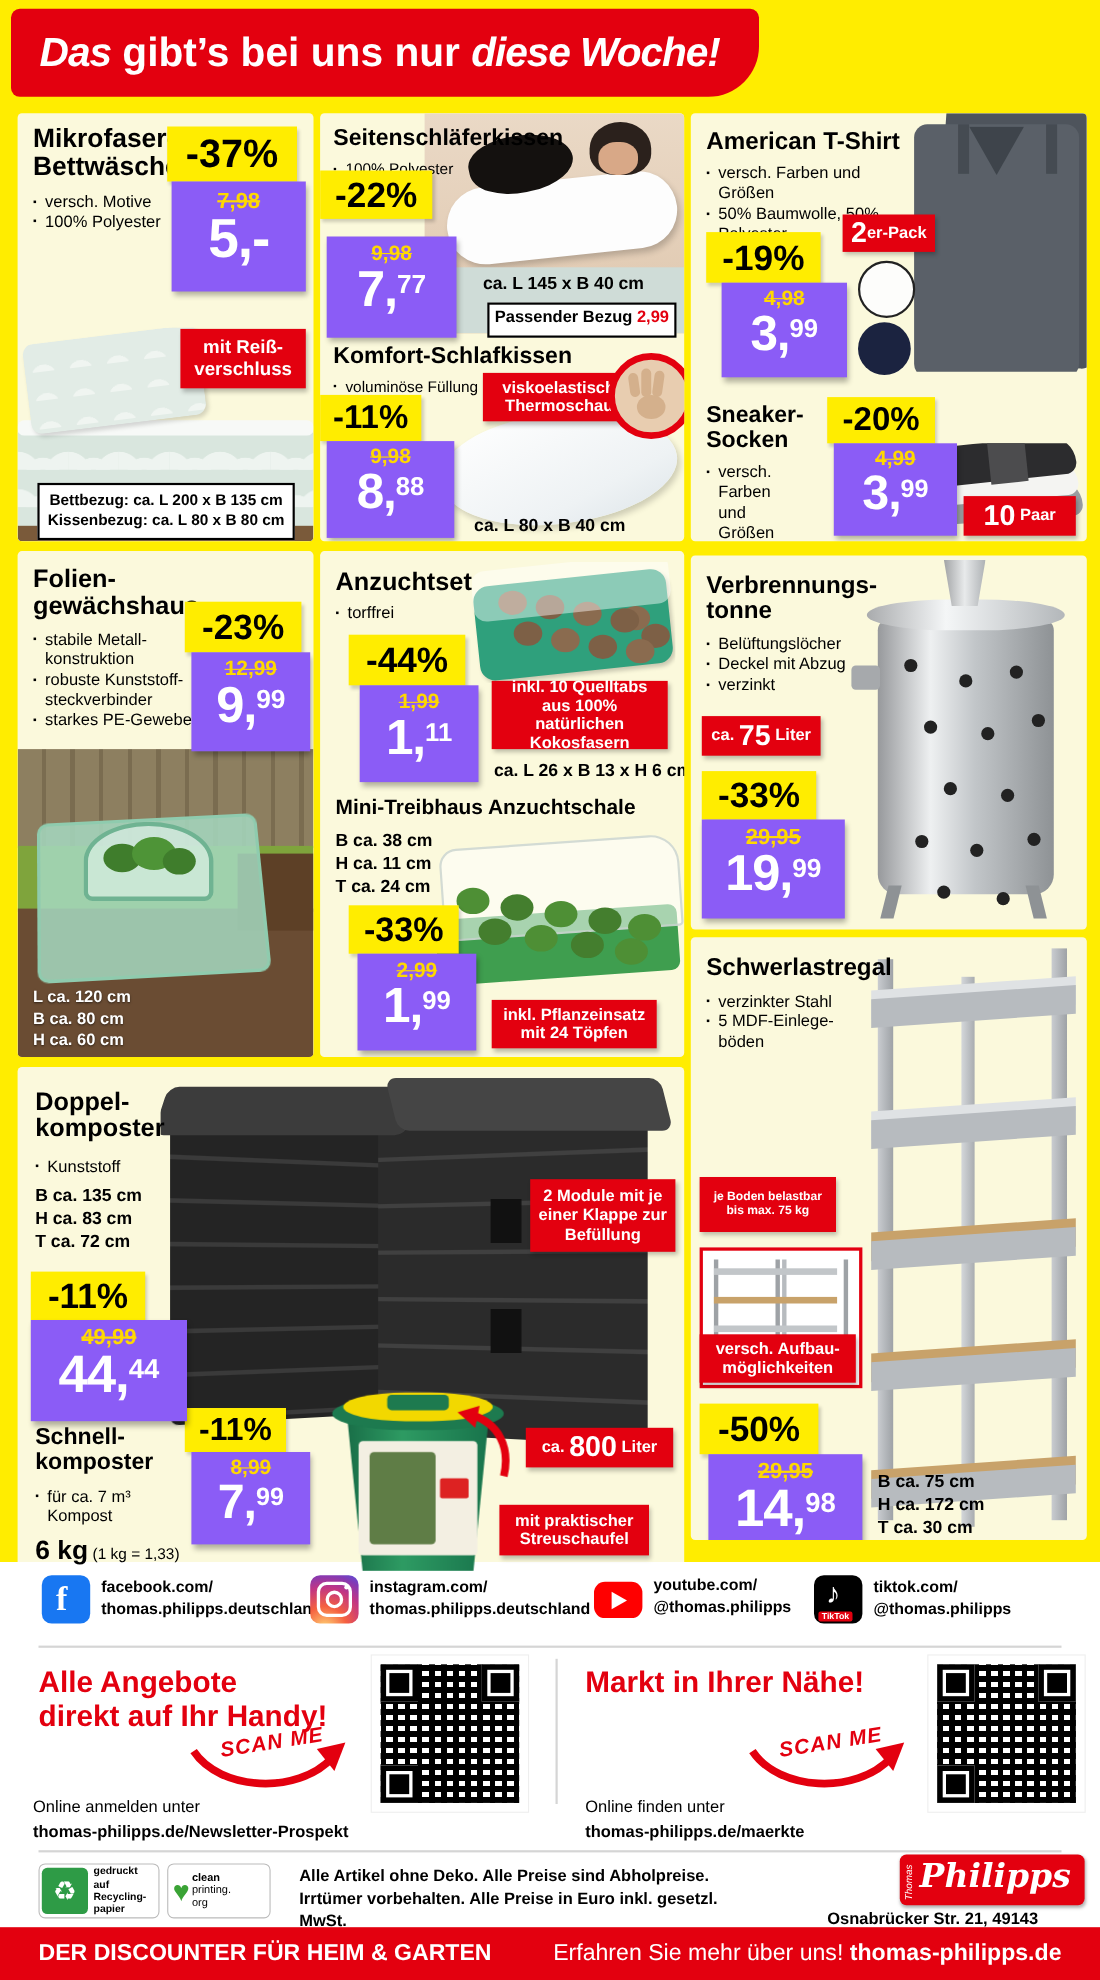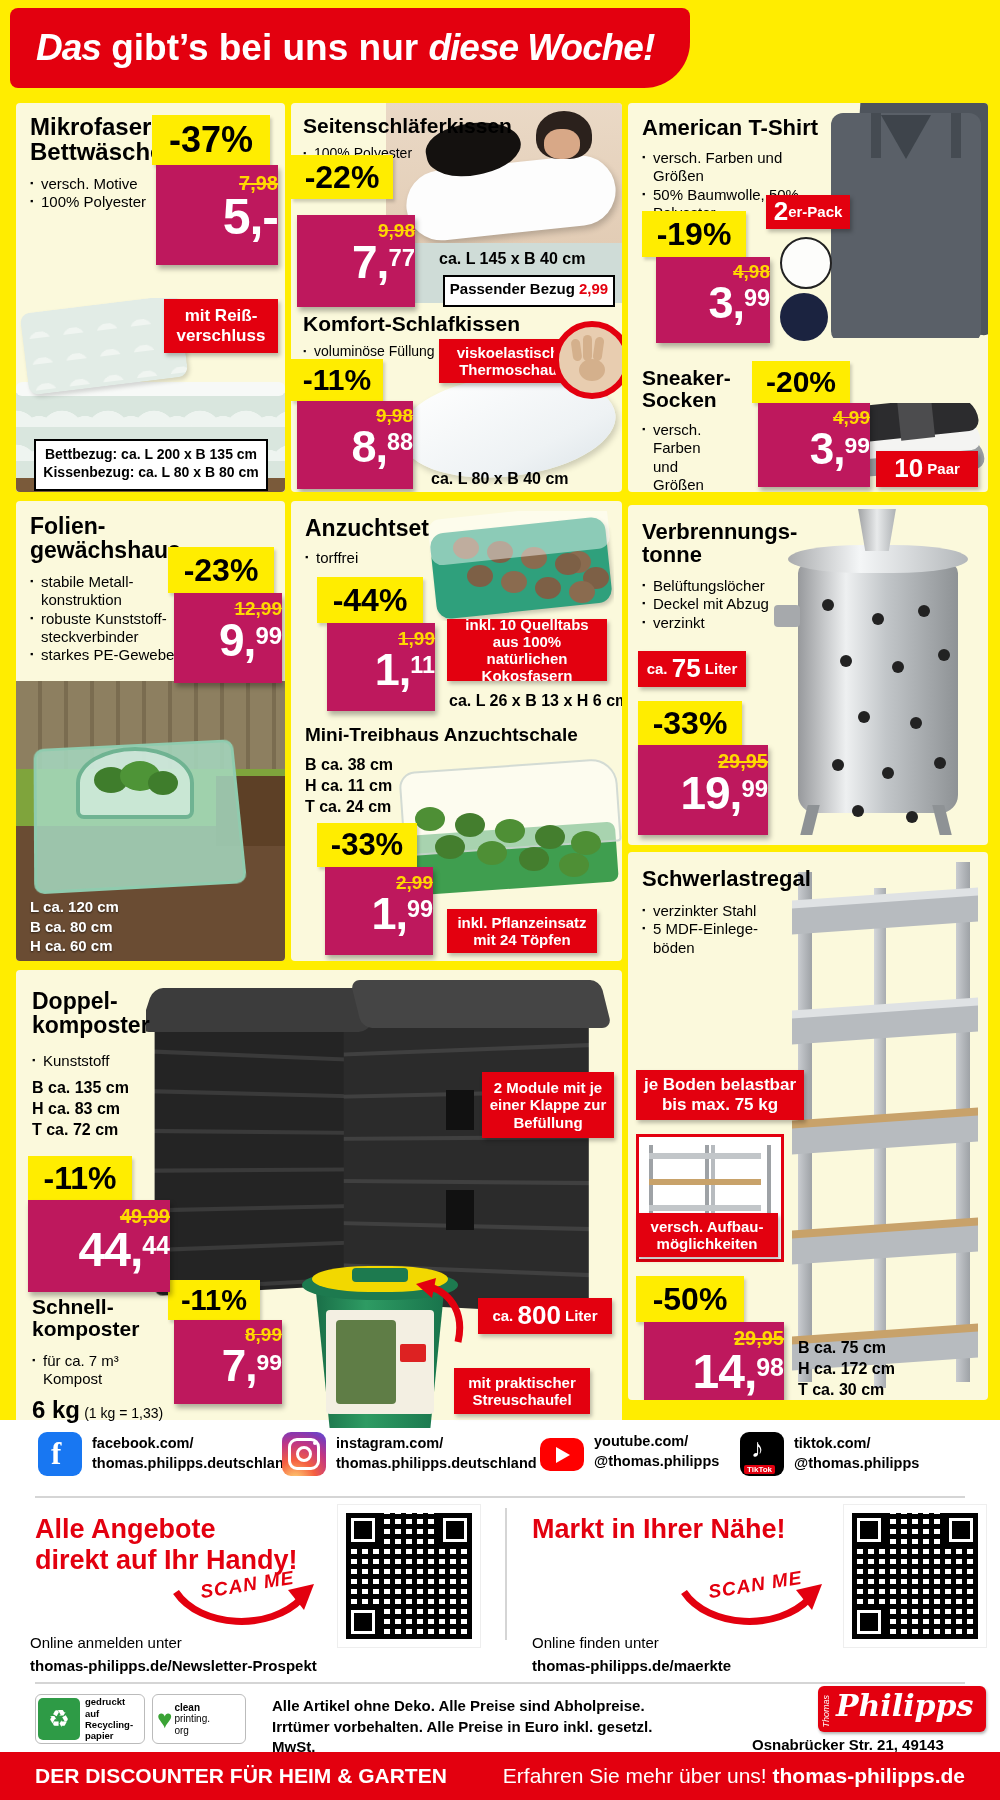--- a/index.html
+++ b/index.html
@@ -12,21 +12,21 @@
   .hdr span{color:#fff;font-size:37px;font-weight:bold;white-space:pre}
   .hdr .it{font-style:italic;letter-spacing:-1px}
   
   .tile{position:absolute;background:#fbf9dc;border-radius:4px;overflow:hidden}
   .ttl{position:absolute;font-weight:bold;line-height:1.04;z-index:6}
   .bul{position:absolute;z-index:6;line-height:1.22}
   .bul div{padding-left:11px;position:relative}
   .bul div::before{content:"▪";position:absolute;left:0;top:0;font-size:.62em;line-height:1.9}
   .disc{position:absolute;background:#ffed00;color:#000;font-weight:bold;display:flex;
         align-items:center;justify-content:center;z-index:7;box-shadow:2px 3px 3px rgba(0,0,0,.18)}
-  .pricebox{position:absolute;background:#be185d;color:#fff;text-align:right;z-index:8;
+  .pricebox{position:absolute;background:#8b5cf6;color:#fff;text-align:center;z-index:8;
             box-shadow:2px 4px 5px rgba(0,0,0,.3)}
   .old{color:#ffd800;font-weight:bold;text-decoration:line-through;font-size:20px;margin-top:7px}
   .price{font-weight:bold;line-height:.9;letter-spacing:-1px}
   .price .sup{font-size:.52em;vertical-align:.5em;letter-spacing:0}
   .rbadge{position:absolute;background:#e3000f;color:#fff;font-weight:bold;text-align:center;
           display:flex;align-items:center;justify-content:center;z-index:9;line-height:1.15;
           box-shadow:2px 3px 4px rgba(0,0,0,.25);padding:4px 6px;box-sizing:border-box}
   .dims{position:absolute;font-weight:bold;z-index:7;line-height:1.3}
   .dimbox{position:absolute;background:#fff;border:2px solid #000;font-weight:bold;z-index:9;
           text-align:center;line-height:1.3}
@@ -285,21 +285,21 @@
       <div class="abs" style="left:14px;top:150px;width:186px;height:26px;background:#b7bbbf;box-shadow:0 -8px 0 #dfe2e4;transform:skewY(-4deg)"></div>
       <div class="abs" style="left:14px;top:260px;width:186px;height:26px;background:#b7bbbf;box-shadow:0 -8px 0 #c8a26a;transform:skewY(-4deg)"></div>
       <div class="abs" style="left:14px;top:370px;width:186px;height:26px;background:#b7bbbf;box-shadow:0 -8px 0 #c8a26a;transform:skewY(-4deg)"></div>
       <div class="abs" style="left:14px;top:476px;width:186px;height:26px;background:#b7bbbf;box-shadow:0 -8px 0 #c8a26a;transform:skewY(-4deg)"></div>
     </div>
     <div class="ttl" style="left:14px;top:16px;width:300px;font-size:22px;white-space:nowrap">Schwerlastregal</div>
     <div class="bul" style="left:14px;top:50px;width:118px;font-size:15px">
       <div>verzinkter Stahl</div>
       <div>5 MDF-Einlege-böden</div>
     </div>
-    <div class="rbadge" style="left:8px;top:218px;width:168px;height:50px;font-size:17px">je Boden belastbar bis max. 75 kg</div>
+    <div class="rbadge" style="left:8px;top:218px;width:124px;height:50px;font-size:11px">je Boden belastbar bis max. 75 kg</div>
     <div class="abs" style="left:8px;top:282px;width:142px;height:122px;background:#fff;border:3px solid #e3000f;z-index:6">
       <div class="abs" style="left:10px;top:8px;width:4px;height:70px;background:#9ea2a6;box-shadow:56px 0 0 #9ea2a6,62px 0 0 #b7bbbf,118px 0 0 #9ea2a6"></div>
       <div class="abs" style="left:10px;top:16px;width:112px;height:6px;background:#c2c6c9;box-shadow:0 26px 0 #c8a26a,0 52px 0 #c2c6c9"></div>
       <div class="rbadge" style="left:-3px;top:76px;width:142px;height:44px;font-size:15px">versch. Aufbau-möglichkeiten</div>
     </div>
     <div class="disc" style="left:8px;top:424px;width:108px;height:46px;font-size:32px">-50%</div>
     <div class="pricebox" style="left:16px;top:470px;width:140px;height:92px">
       <div class="old" style="font-size:20px;margin-top:5px">29,95</div>
       <div class="price" style="font-size:48px"><span>14,</span><span class="sup">98</span></div>
     </div>

